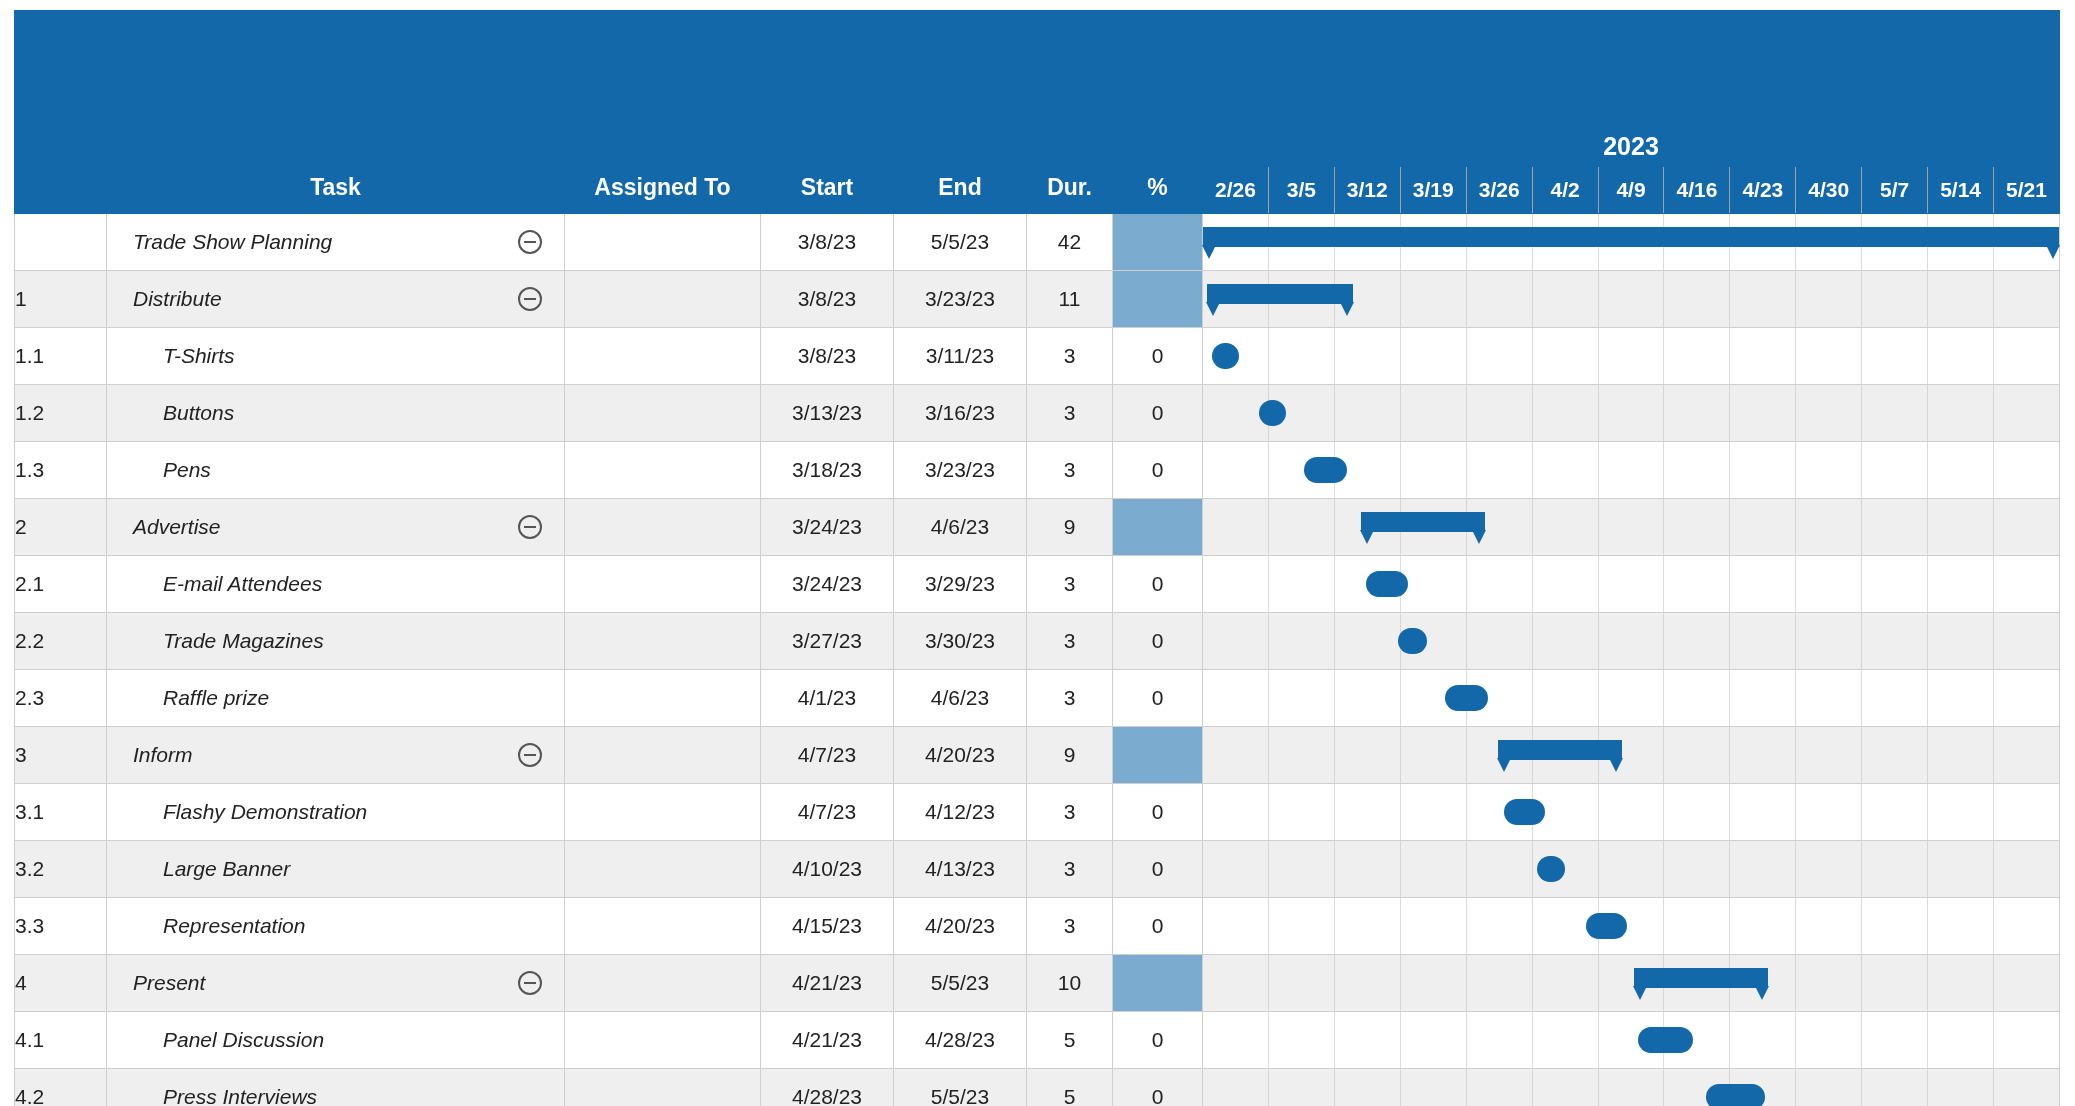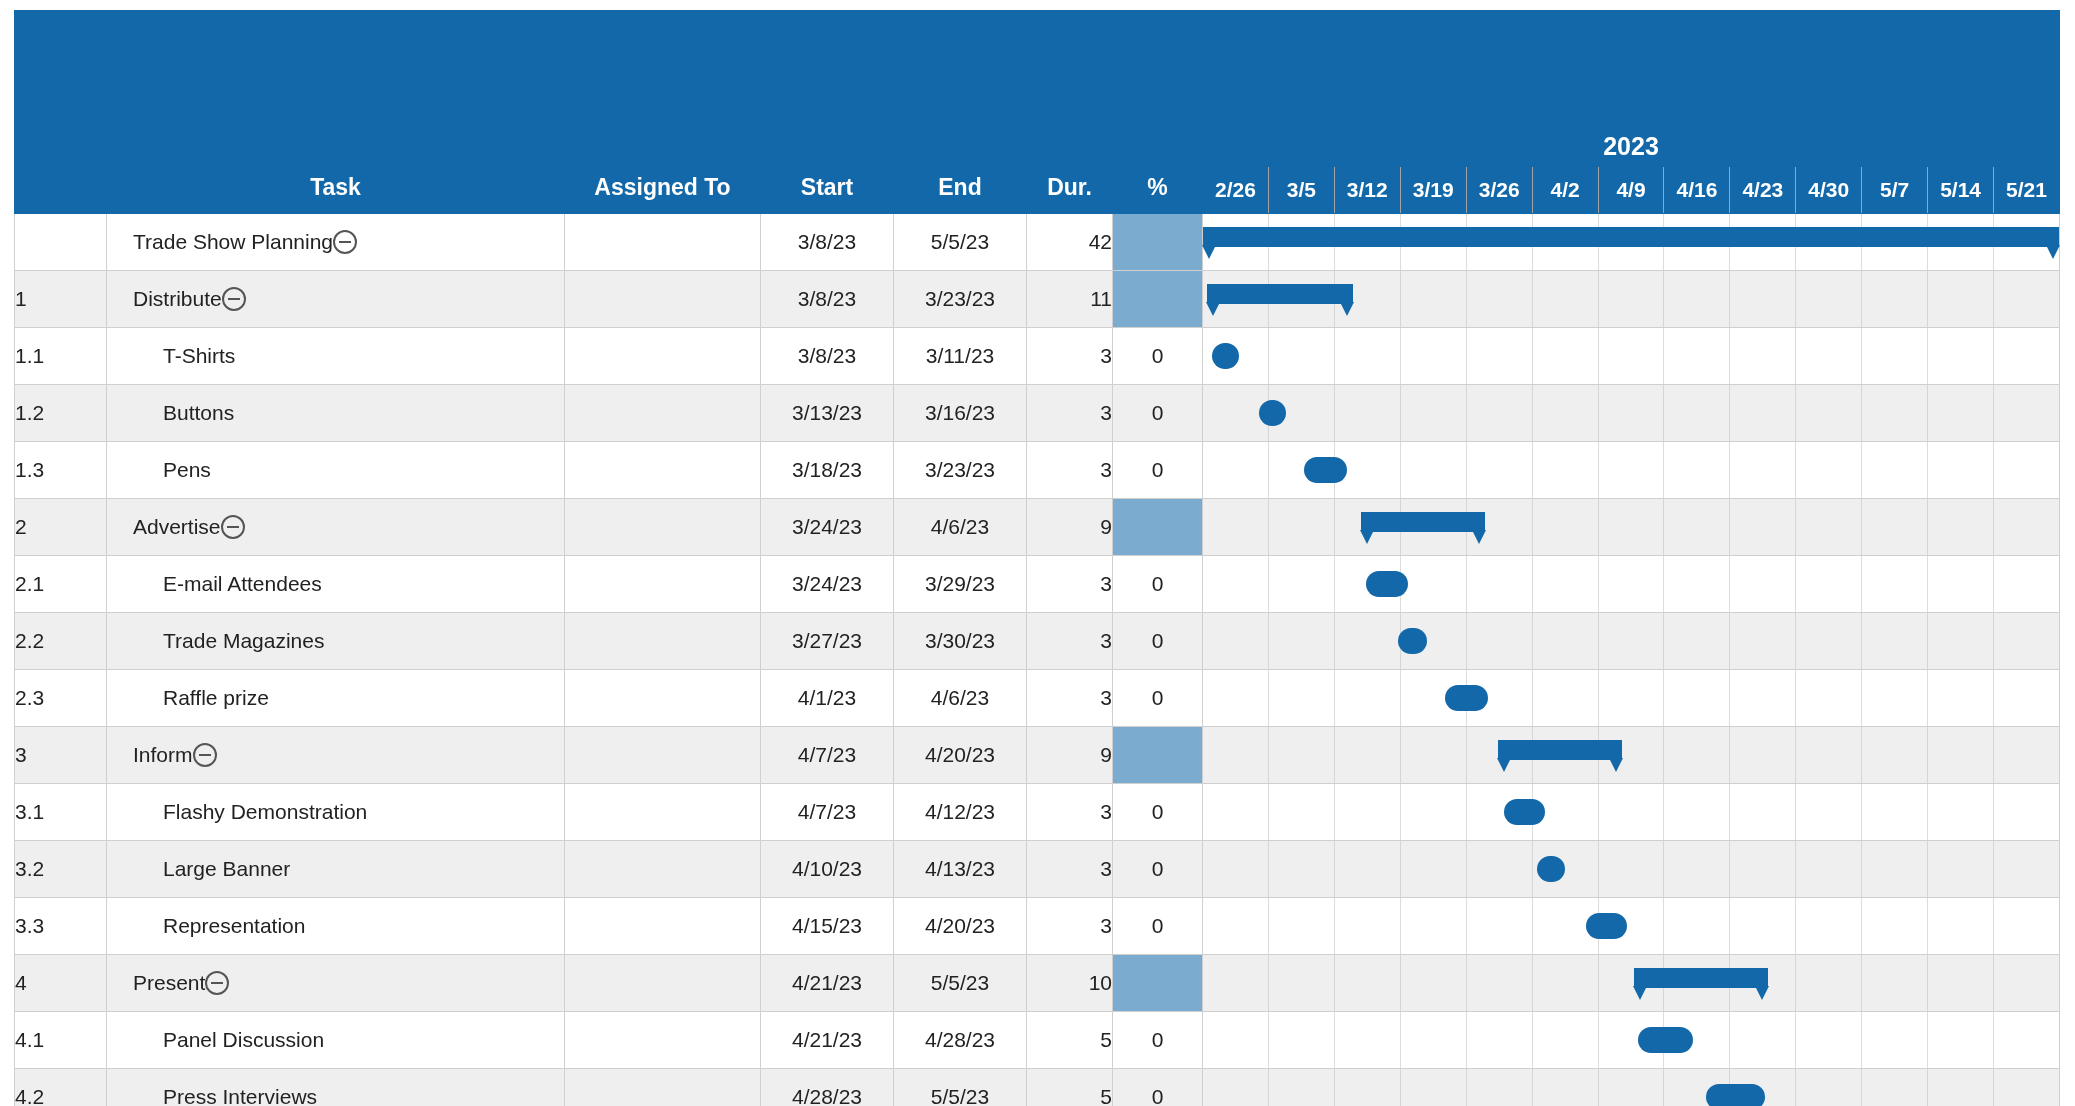--- a/index.html
+++ b/index.html
@@ -77,29 +77,31 @@
     color: #ffffff;
   }
   .year-ticks .tick:first-child { border-left: none; }
 
   
   .c-wbs   { width: 92px;  text-align: left;  padding-left: 18px; font-size: 21px; }
   .c-task  { width: 458px; }
   .c-assign{ width: 196px; }
   .c-start { width: 133px; text-align: center; }
   .c-end   { width: 133px; text-align: center; }
-  .c-dur   { width: 86px;  text-align: right; }
+  .c-dur   { width: 86px;  text-align: center; }
   .c-pct   { width: 90px;  text-align: center; }
 
   tr.alt td { background: #efefef; }
 
   .task-cell {
     display: flex;
     align-items: center;
+    justify-content: space-between;
     padding: 0 22px 0 0;
+    font-style: italic;
   }
   .task-name { white-space: nowrap; }
   .lvl0 { padding-left: 26px; }
   .lvl1 { padding-left: 56px; }
 
   .collapse-icon {
     width: 24px; height: 24px;
     border: 2px solid #555;
     border-radius: 50%;
     position: relative;

